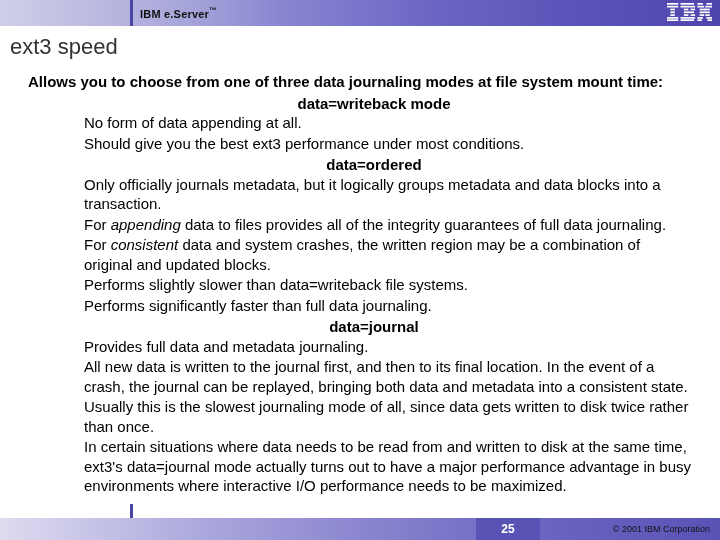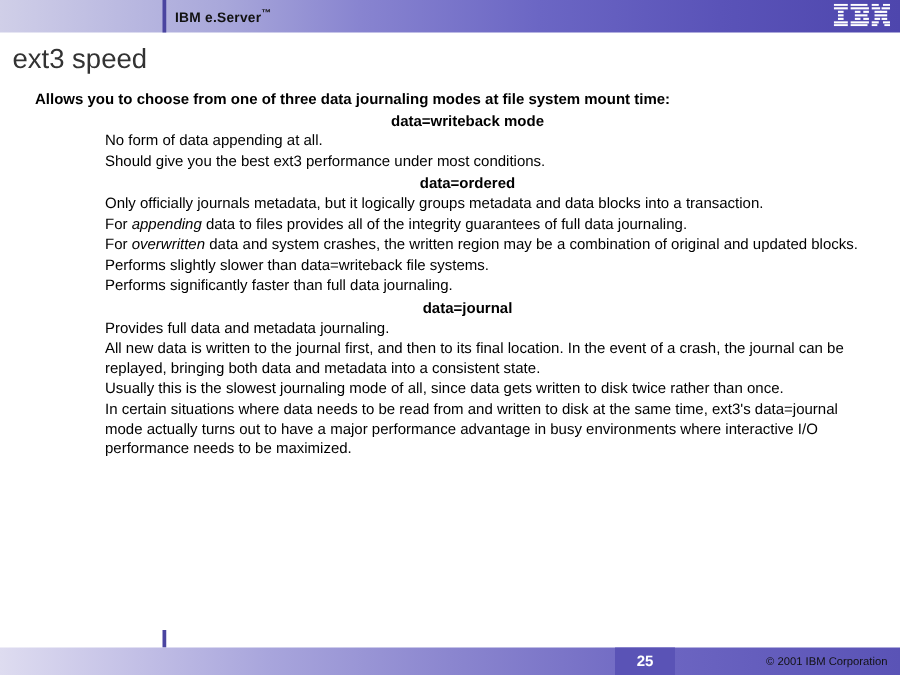--- a/index.html
+++ b/index.html
@@ -43,21 +43,21 @@
 
   .title {
     font-size: 22px;
     font-weight: normal;
     color: #333;
     padding: 8px 10px 12px 10px;
   }
 
   .content {
     padding: 0 28px;
-    font-size: 12px;
+    font-size: 15px;
     line-height: 1.3;
     color: #000;
   }
   .intro {
     font-weight: bold;
     margin-bottom: 2px;
   }
   .mode {
     font-weight: bold;
     margin-left: 28px;
@@ -85,21 +85,21 @@
     bottom: 22px;
     height: 14px;
     width: 3px;
     background: #4a44a0;
   }
   .page-num {
     position: absolute;
     bottom: 0;
     right: 180px;
     height: 22px;
-    width: 48px;
+    width: 64px;
     background: #5a53b6;
     color: #fff;
     font-size: 12px;
     font-weight: bold;
     display: flex;
     align-items: center;
     justify-content: center;
   }
   .copyright {
     position: absolute;
@@ -165,21 +165,21 @@
   <div class="mode">data=writeback mode</div>
   <div class="mode-body">
     <div>No form of data appending at all.</div>
     <div>Should give you the best ext3 performance under most conditions.</div>
   </div>
 
   <div class="mode">data=ordered</div>
   <div class="mode-body">
     <div>Only officially journals metadata, but it logically groups metadata and data blocks into a transaction.</div>
     <div>For <span class="italic">appending</span> data to files provides all of the integrity guarantees of full data journaling.</div>
-    <div>For <span class="italic">overwritten</span> data and system crashes, the written region may be a combination of original and updated blocks.</div>
+    <div>For <span class="italic">consistent</span> data and system crashes, the written region may be a combination of original and updated blocks.</div>
     <div>Performs slightly slower than data=writeback file systems.</div>
     <div>Performs significantly faster than full data journaling.</div>
   </div>
 
   <div class="mode">data=journal</div>
   <div class="mode-body">
     <div>Provides full data and metadata journaling.</div>
     <div>All new data is written to the journal first, and then to its final location. In the event of a crash, the journal can be replayed, bringing both data and metadata into a consistent state.</div>
     <div>Usually this is the slowest journaling mode of all, since data gets written to disk twice rather than once.</div>
     <div>In certain situations where data needs to be read from and written to disk at the same time, ext3's data=journal mode actually turns out to have a major performance advantage in busy environments where interactive I/O performance needs to be maximized.</div>

